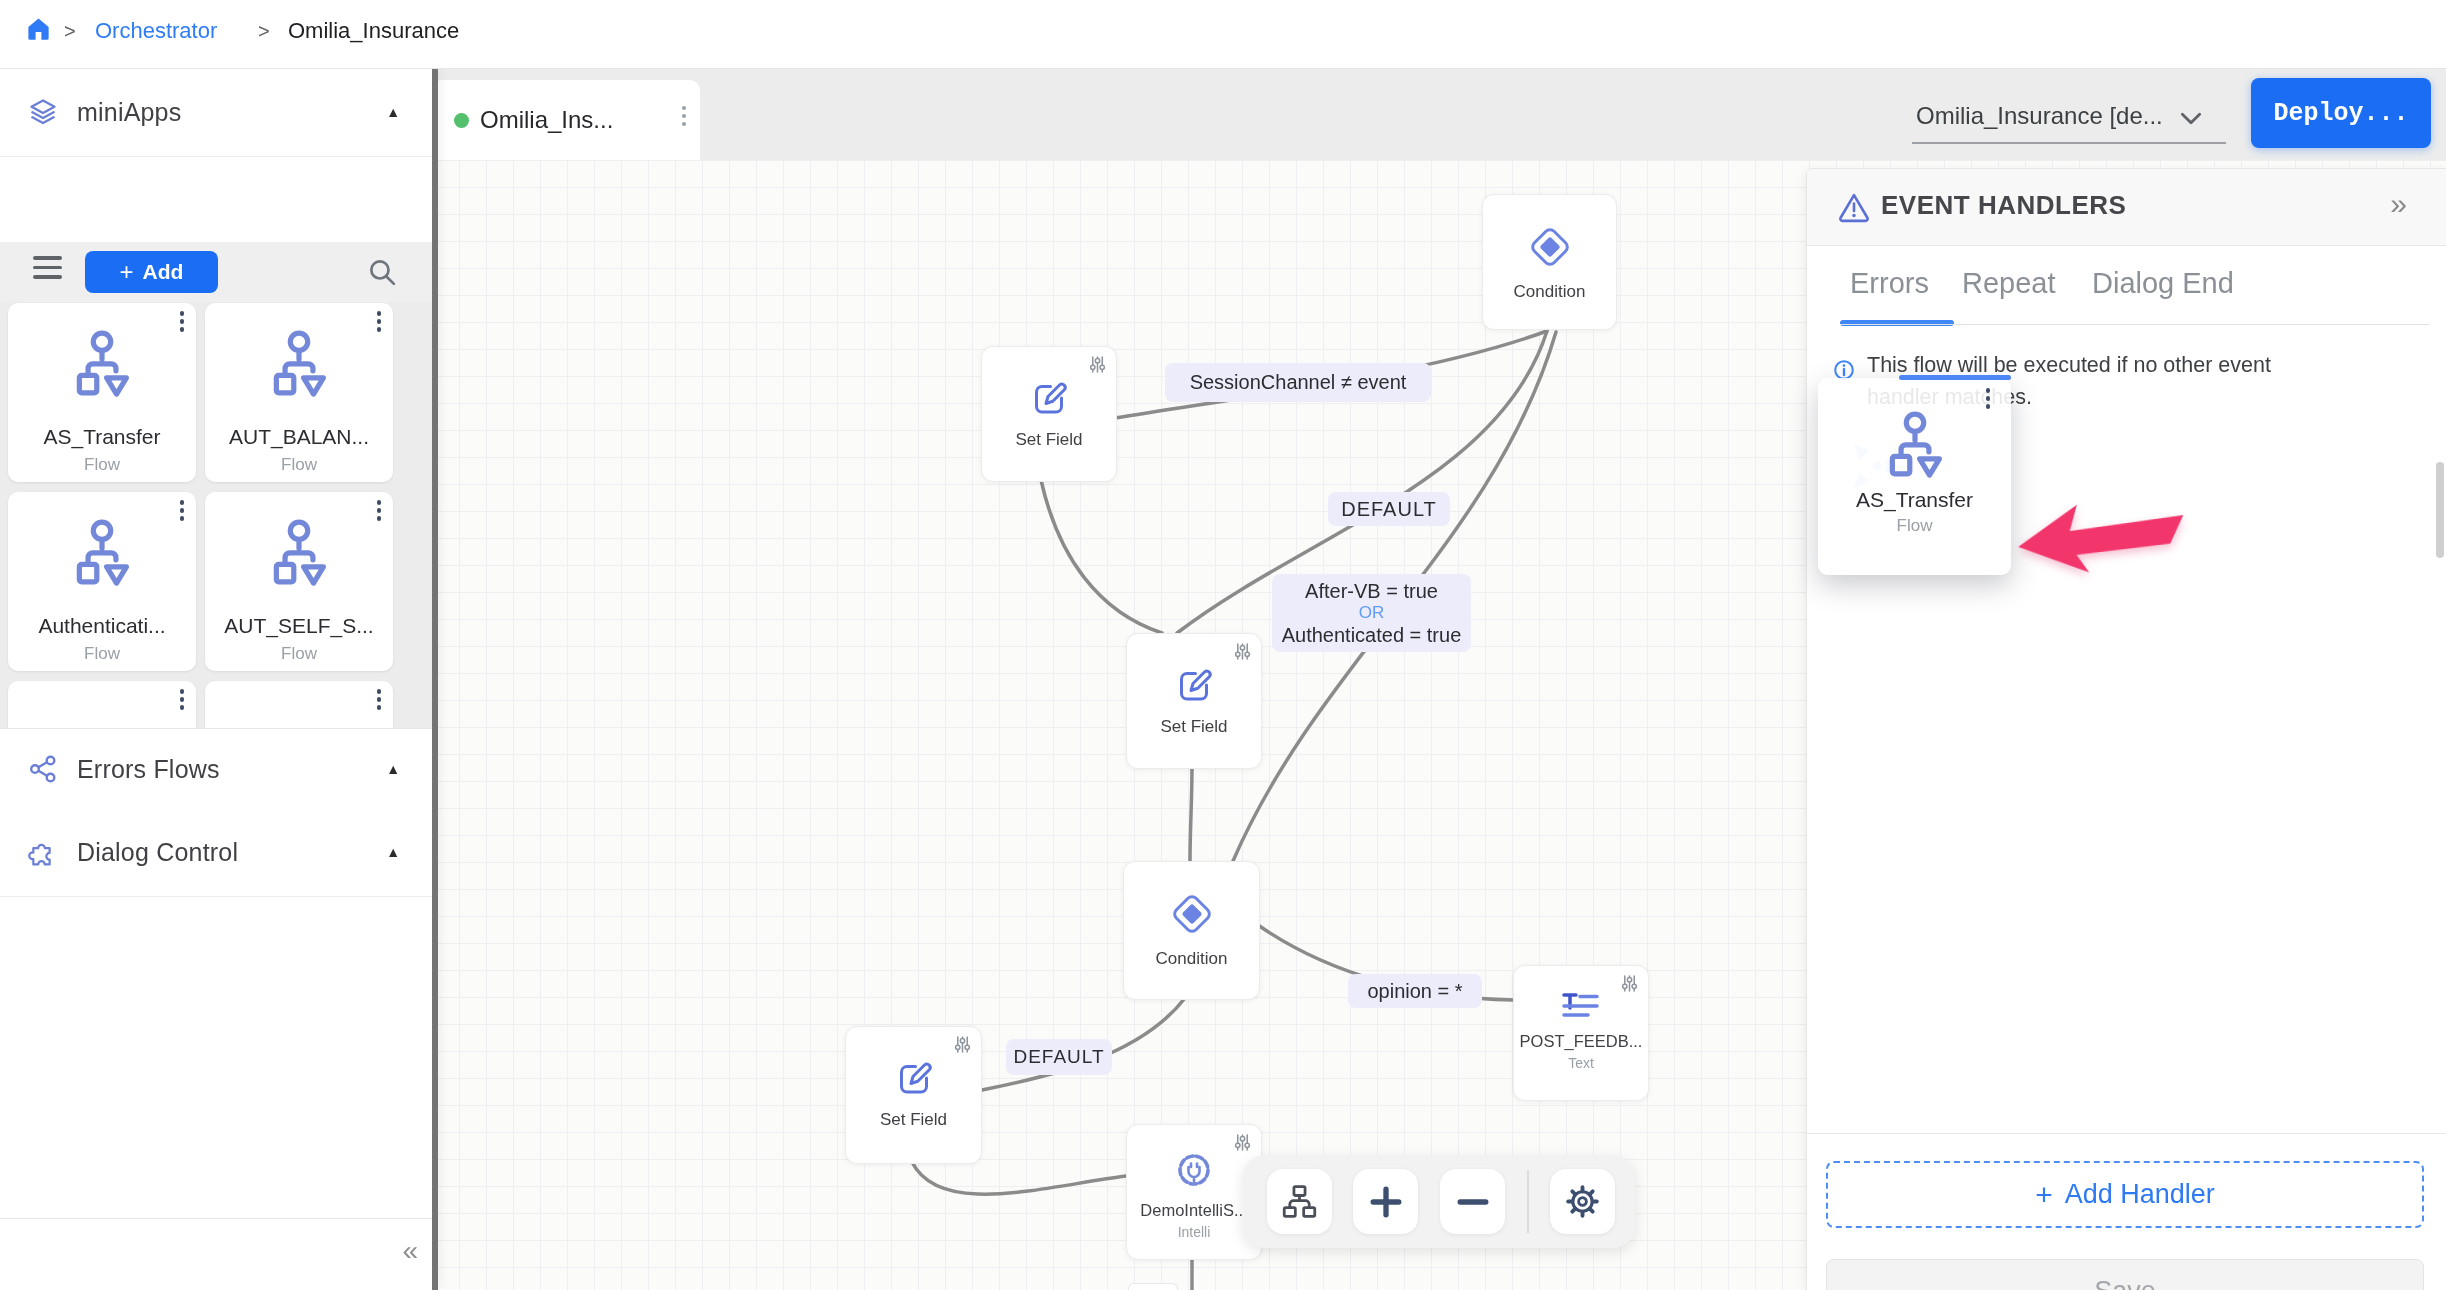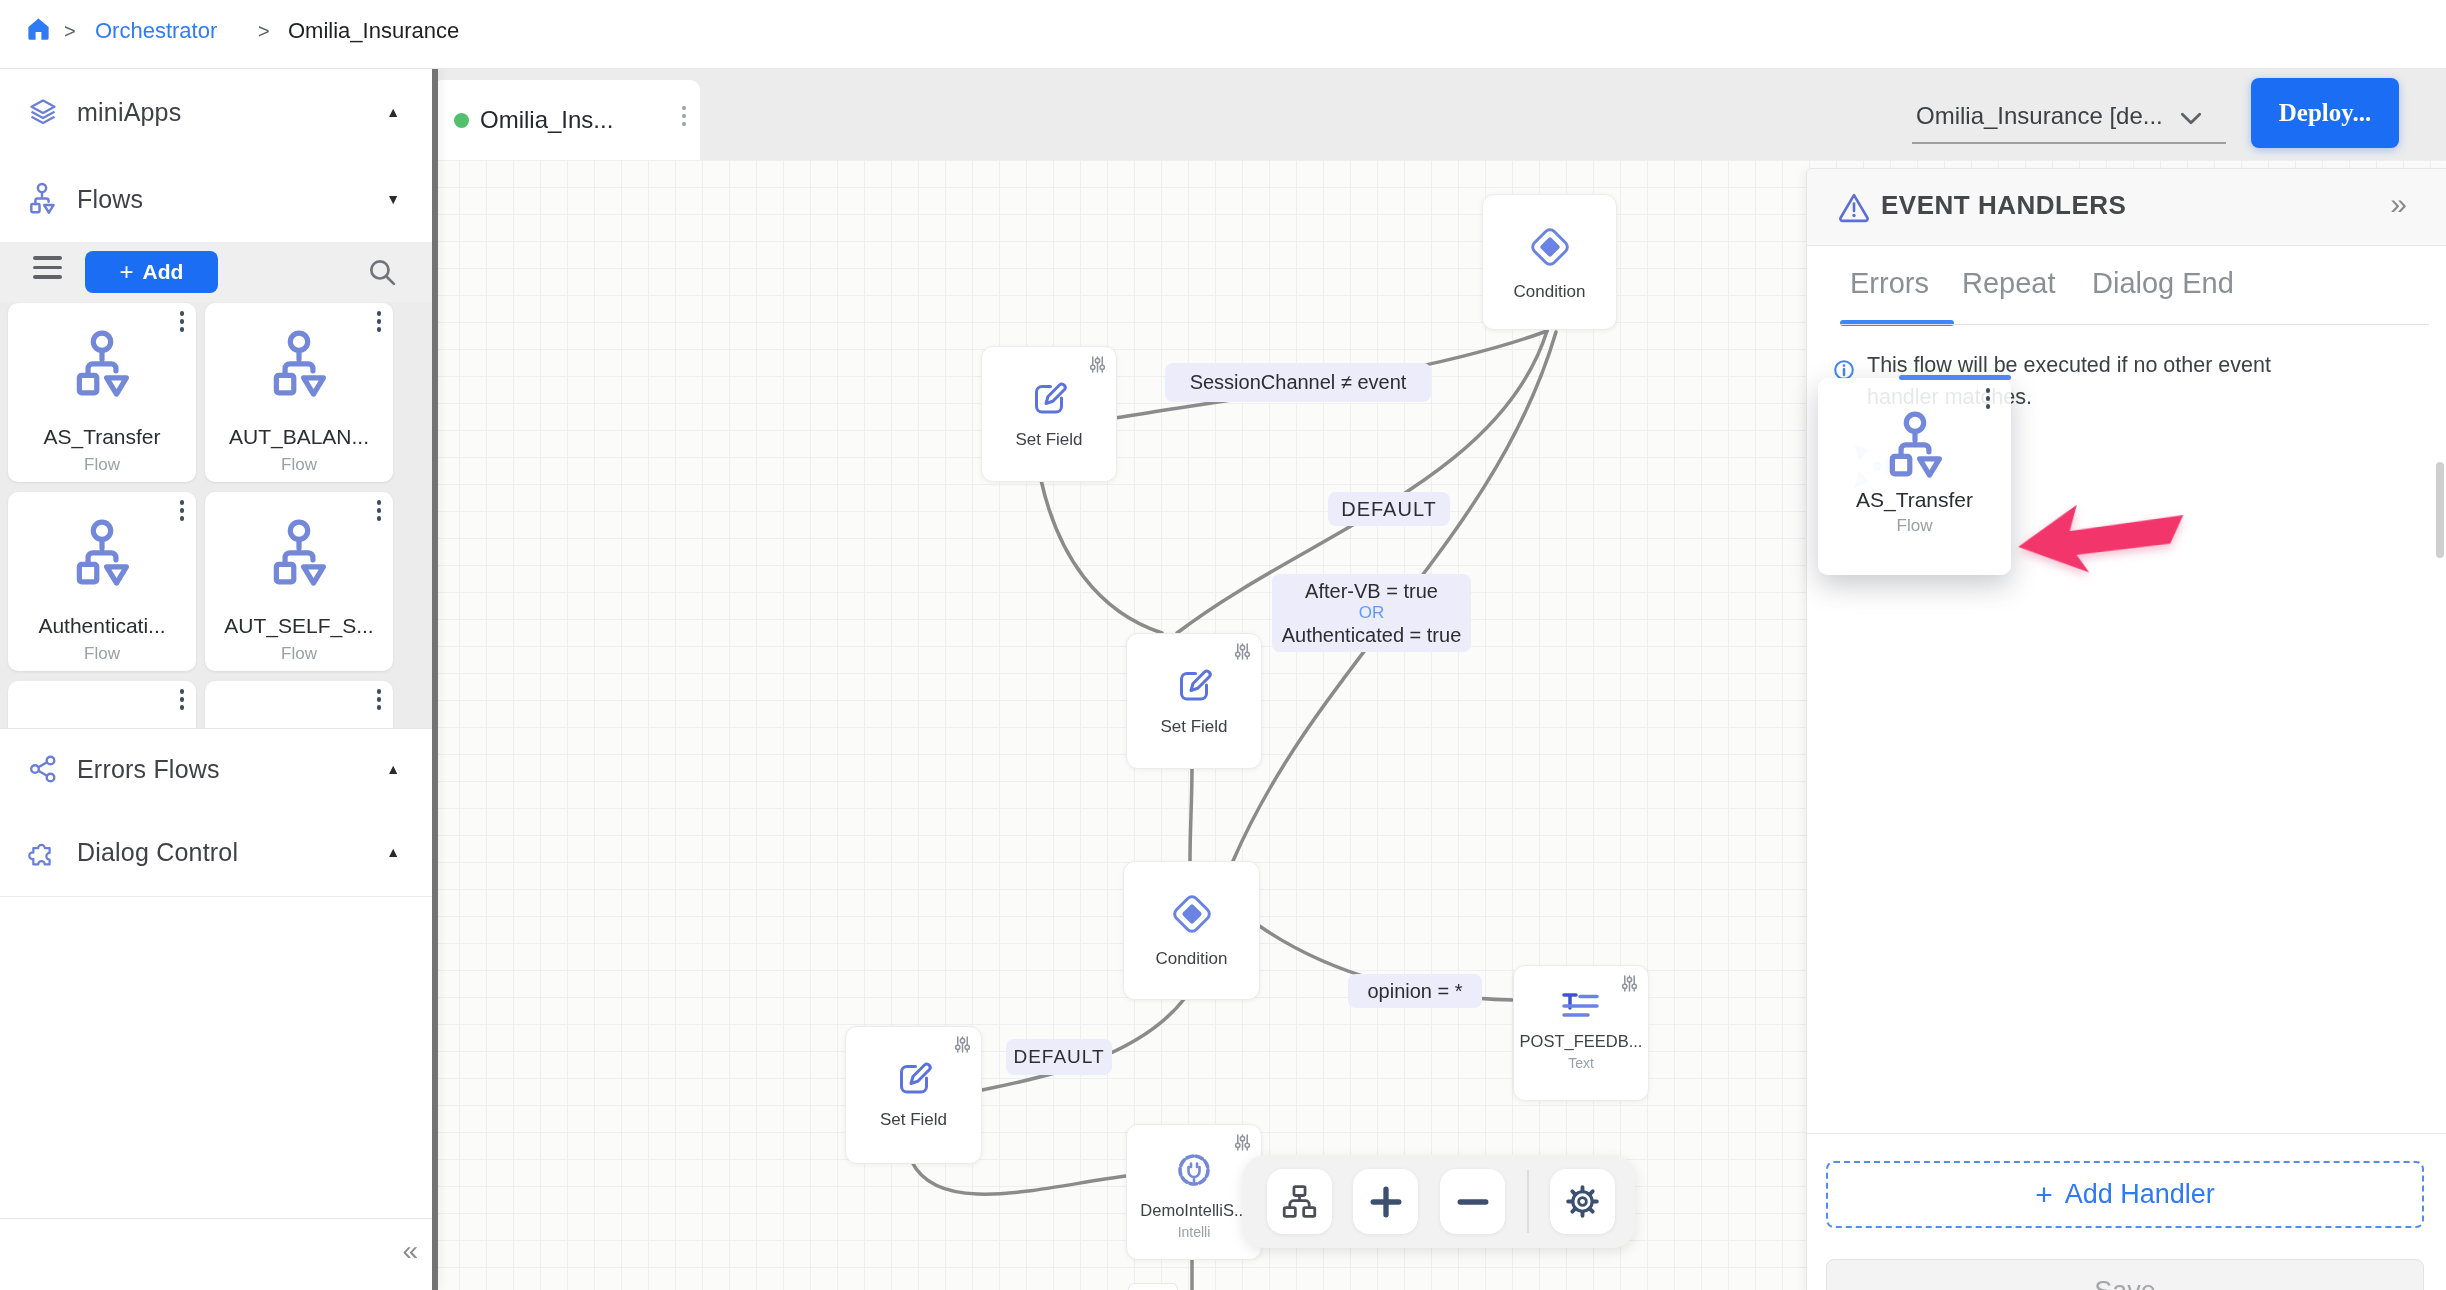--- a/index.html
+++ b/index.html
@@ -43,22 +43,22 @@
   
   #strip{left:432px;top:68px;width:2014px;height:92px;background:#ececec;z-index:4;}
   #flow-tab{position:absolute;left:0;top:12px;width:268px;height:80px;background:#fff;border-radius:10px 10px 0 0;}
   #tab-dot{position:absolute;left:22px;top:33px;width:15px;height:15px;border-radius:50%;background:#52c06d;}
   #tab-title{position:absolute;left:48px;top:26px;font-size:24px;color:#27282b;font-weight:500;}
   #tab-kebab{position:absolute;right:14px;top:26px;}
   #tab-kebab i{display:block;width:4px;height:4px;border-radius:50%;background:#9aa0a6;margin-bottom:4px;}
   #version-select{left:1912px;top:96px;width:314px;height:46px;border-bottom:2px solid #9c9fa4;z-index:5;cursor:pointer;}
   #version-select .vs-text{position:absolute;left:4px;top:6px;font-size:24px;color:#3c4043;white-space:nowrap;}
   #version-select .vs-chev{position:absolute;right:24px;top:16px;}
-  #deploy-btn{left:2251px;top:78px;width:148px;height:70px;background:#1b6ef3;border:none;border-radius:8px;
-          color:#fff;font-size:25px;font-weight:600;z-index:5;font-family:Liberation Serif, serif;
+  #deploy-btn{left:2251px;top:78px;width:180px;height:70px;background:#1b6ef3;border:none;border-radius:8px;
+          color:#fff;font-size:25px;font-weight:600;z-index:5;font-family:Liberation Mono, monospace;
           box-shadow:0 2px 8px rgba(27,110,243,.35);cursor:pointer;}
 
   
   #canvas{left:432px;top:160px;width:2014px;height:1130px;background:#fbfbfa;z-index:0;
      background-image:linear-gradient(#efeff1 1px,transparent 1px),linear-gradient(90deg,#efeff1 1px,transparent 1px);
      background-size:27px 27px;}
   #edges{left:0;top:0;width:2446px;height:1290px;z-index:1;pointer-events:none;}
   .node{position:absolute;background:#fff;border:1px solid #ececec;border-radius:12px;z-index:2;
         box-shadow:0 1px 5px rgba(0,0,0,.06);display:flex;flex-direction:column;align-items:center;}
   .node .n-icon{margin-top:30px;}
@@ -382,27 +382,20 @@
   </div>
 
   <div class="abs" id="sidebar">
     <div class="side-sec" style="top:0;height:88px">
       <svg class="sec-icon" width="30" height="30">
           <use href="#sym-layers"></use>
         </svg>
       <span class="sec-label">miniApps</span>
       <span class="sec-caret">▲</span>
     </div>
-    <div class="side-sec" style="top:88px;height:86px;border-bottom:none">
-      <svg class="sec-icon" width="28" height="34" style="color:#6b7fd7">
-          <use href="#sym-flow"></use>
-        </svg>
-      <span class="sec-label">Flows</span>
-      <span class="sec-caret">▼</span>
-    </div>
     <div class="abs" id="flows-toolbar">
       <div class="hamburger">
           <i></i>
           <i></i>
           <i></i>
         </div>
       <button id="add-btn">
         <span style="font-size:24px;font-weight:400">+</span>
         <span>Add</span>
       </button>

